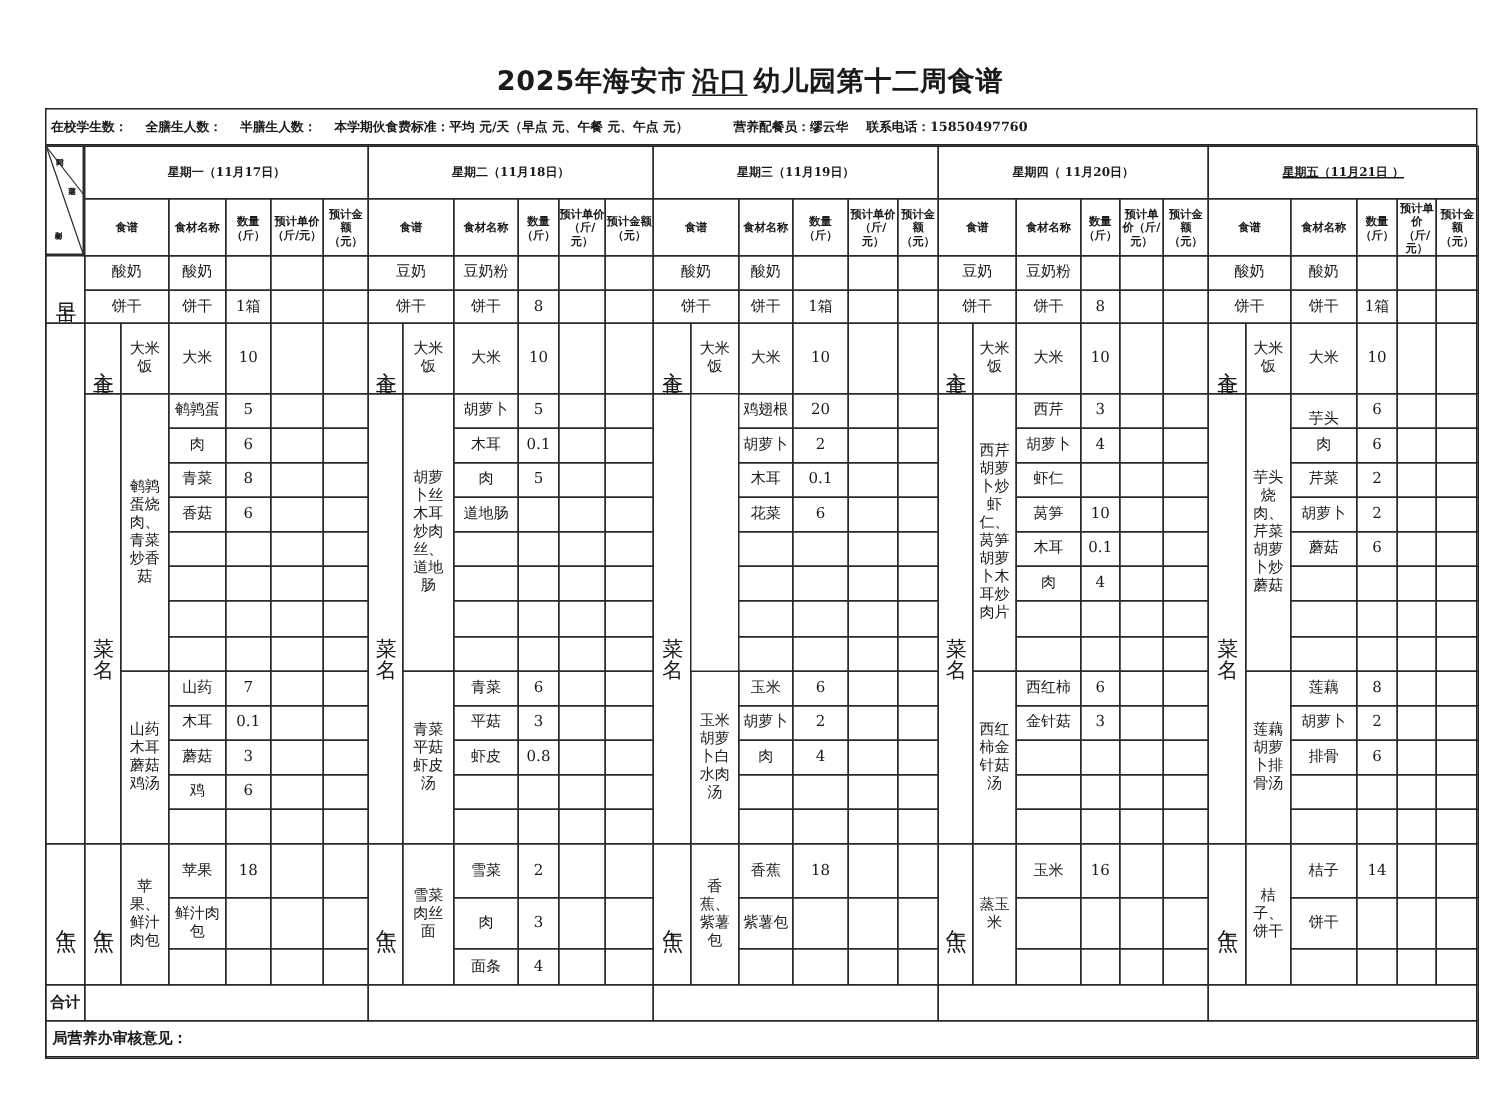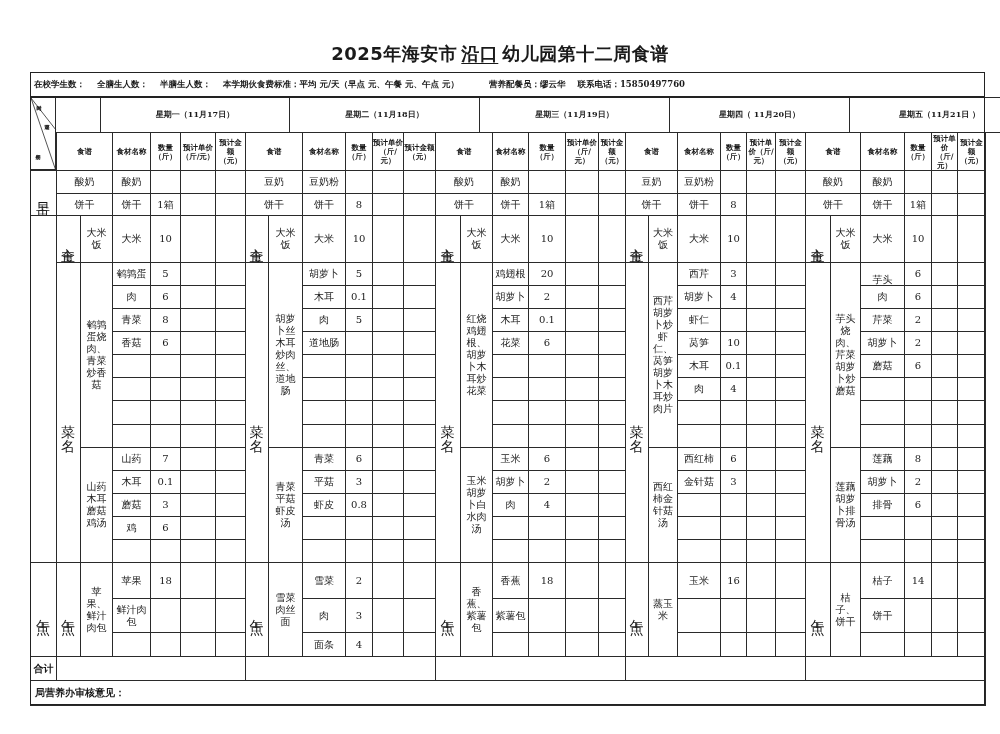--- a/index.html
+++ b/index.html
@@ -11,21 +11,21 @@
   .infobar { position: absolute; left: 30px; top: 72px; width: 955px; height: 25px;
              border: 1.5px solid #222; box-sizing: border-box; font-size: 8.5px; font-weight: bold;
              display: flex; align-items: center; padding-left: 3px; white-space: nowrap; }
   .infobar span { margin-right: 12px; }
   .infobar .gap { margin-left: 18px; }
   .grid { position: absolute; left: 0; top: 0; width: 1000px; height: 734px; }
   .c { position: absolute; box-sizing: border-box; border: 1px solid #2a2a2a;
        display: flex; align-items: center; justify-content: center; text-align: center;
        font-size: 10px; line-height: 1.15; overflow: hidden; }
   .hdr { font-size: 7.5px; font-weight: bold; line-height: 1.2; }
-  .dayhdr { font-size: 8px; font-weight: bold; margin-left: 44px; }
+  .dayhdr { font-size: 8px; font-weight: bold; }
   .big { font-size: 14px; }
   .vert { writing-mode: vertical-rl; text-orientation: upright; letter-spacing: 2px; }
   .wrap { padding: 0 2px; word-break: break-all; font-size: 10px; line-height: 1.2; }
   .diag { position: absolute; left: 30px; top: 97px; width: 26px; height: 73px; box-sizing: border-box;
           border: 1px solid #2a2a2a; }
   .diag svg { position: absolute; left: 0; top: 0; }
   .diag .t { position: absolute; font-size: 5px; font-weight: bold; line-height: 1; writing-mode: vertical-rl; text-orientation: upright; }
   .outer { position: absolute; left: 30px; top: 97px; width: 955px; height: 608px; border: 1.5px solid #222; box-sizing: border-box; pointer-events: none; }
   .review { justify-content: flex-start; padding-left: 4px; font-size: 10px; font-weight: bold; }
   .totlabel { font-size: 10px; font-weight: bold; }
@@ -448,23 +448,20 @@
       <span>大米</span>
     </div>
     <div class="c" style="left: 528px; top: 215px; width: 38px; height: 48px;">
       <span>10</span>
     </div>
     <div class="c" style="left: 565px; top: 215px; width: 34px; height: 48px;"></div>
     <div class="c" style="left: 598px; top: 215px; width: 28px; height: 48px;"></div>
     <div class="c" style="left: 435px; top: 262px; width: 26px; height: 301px; align-items: flex-end; padding-bottom: 120px;">
       <span class="big" style="writing-mode: vertical-rl; text-orientation: upright; letter-spacing: 14px;">菜名</span>
     </div>
-    <div class="c wrap" style="left: 460px; top: 262px; width: 33px; height: 186px;">
-      <span>红烧鸡翅根、胡萝卜木耳炒花菜</span>
-    </div>
     <div class="c wrap" style="left: 460px; top: 447px; width: 33px; height: 116px; align-items: center;">
       <span>玉米胡萝卜白水肉汤</span>
     </div>
     <div class="c" style="left: 492px; top: 262px; width: 37px; height: 24px;">
       <span>鸡翅根</span>
     </div>
     <div class="c" style="left: 528px; top: 262px; width: 38px; height: 24px;">
       <span>20</span>
     </div>
     <div class="c" style="left: 565px; top: 262px; width: 34px; height: 24px;"></div>
@@ -725,21 +722,21 @@
     <div class="c" style="left: 775px; top: 562px; width: 31px; height: 37px;"></div>
     <div class="c wrap" style="left: 677px; top: 598px; width: 44px; height: 35px;"></div>
     <div class="c" style="left: 720px; top: 598px; width: 27px; height: 35px;"></div>
     <div class="c" style="left: 746px; top: 598px; width: 30px; height: 35px;"></div>
     <div class="c" style="left: 775px; top: 598px; width: 31px; height: 35px;"></div>
     <div class="c wrap" style="left: 677px; top: 632px; width: 44px; height: 25px;"></div>
     <div class="c" style="left: 720px; top: 632px; width: 27px; height: 25px;"></div>
     <div class="c" style="left: 746px; top: 632px; width: 30px; height: 25px;"></div>
     <div class="c" style="left: 775px; top: 632px; width: 31px; height: 25px;"></div>
     <div class="c" style="left: 625px; top: 656px; width: 181px; height: 25px;"></div>
-    <div class="c dayhdr" style="left: 805px; top: 97px; width: 181px; height: 36px;">
+    <div class="c dayhdr" style="left: 805px; top: 97px; width: 181px; height: 36px; text-decoration: underline;">
       <span>星期五（11月21日 ）</span>
     </div>
     <div class="c hdr" style="left: 805px; top: 132px; width: 56px; height: 39px;">
       <span>食谱</span>
     </div>
     <div class="c hdr" style="left: 860px; top: 132px; width: 45px; height: 39px;">
       <span>食材名称</span>
     </div>
     <div class="c hdr" style="left: 904px; top: 132px; width: 28px; height: 39px;">
       <span>数量（斤）</span>

